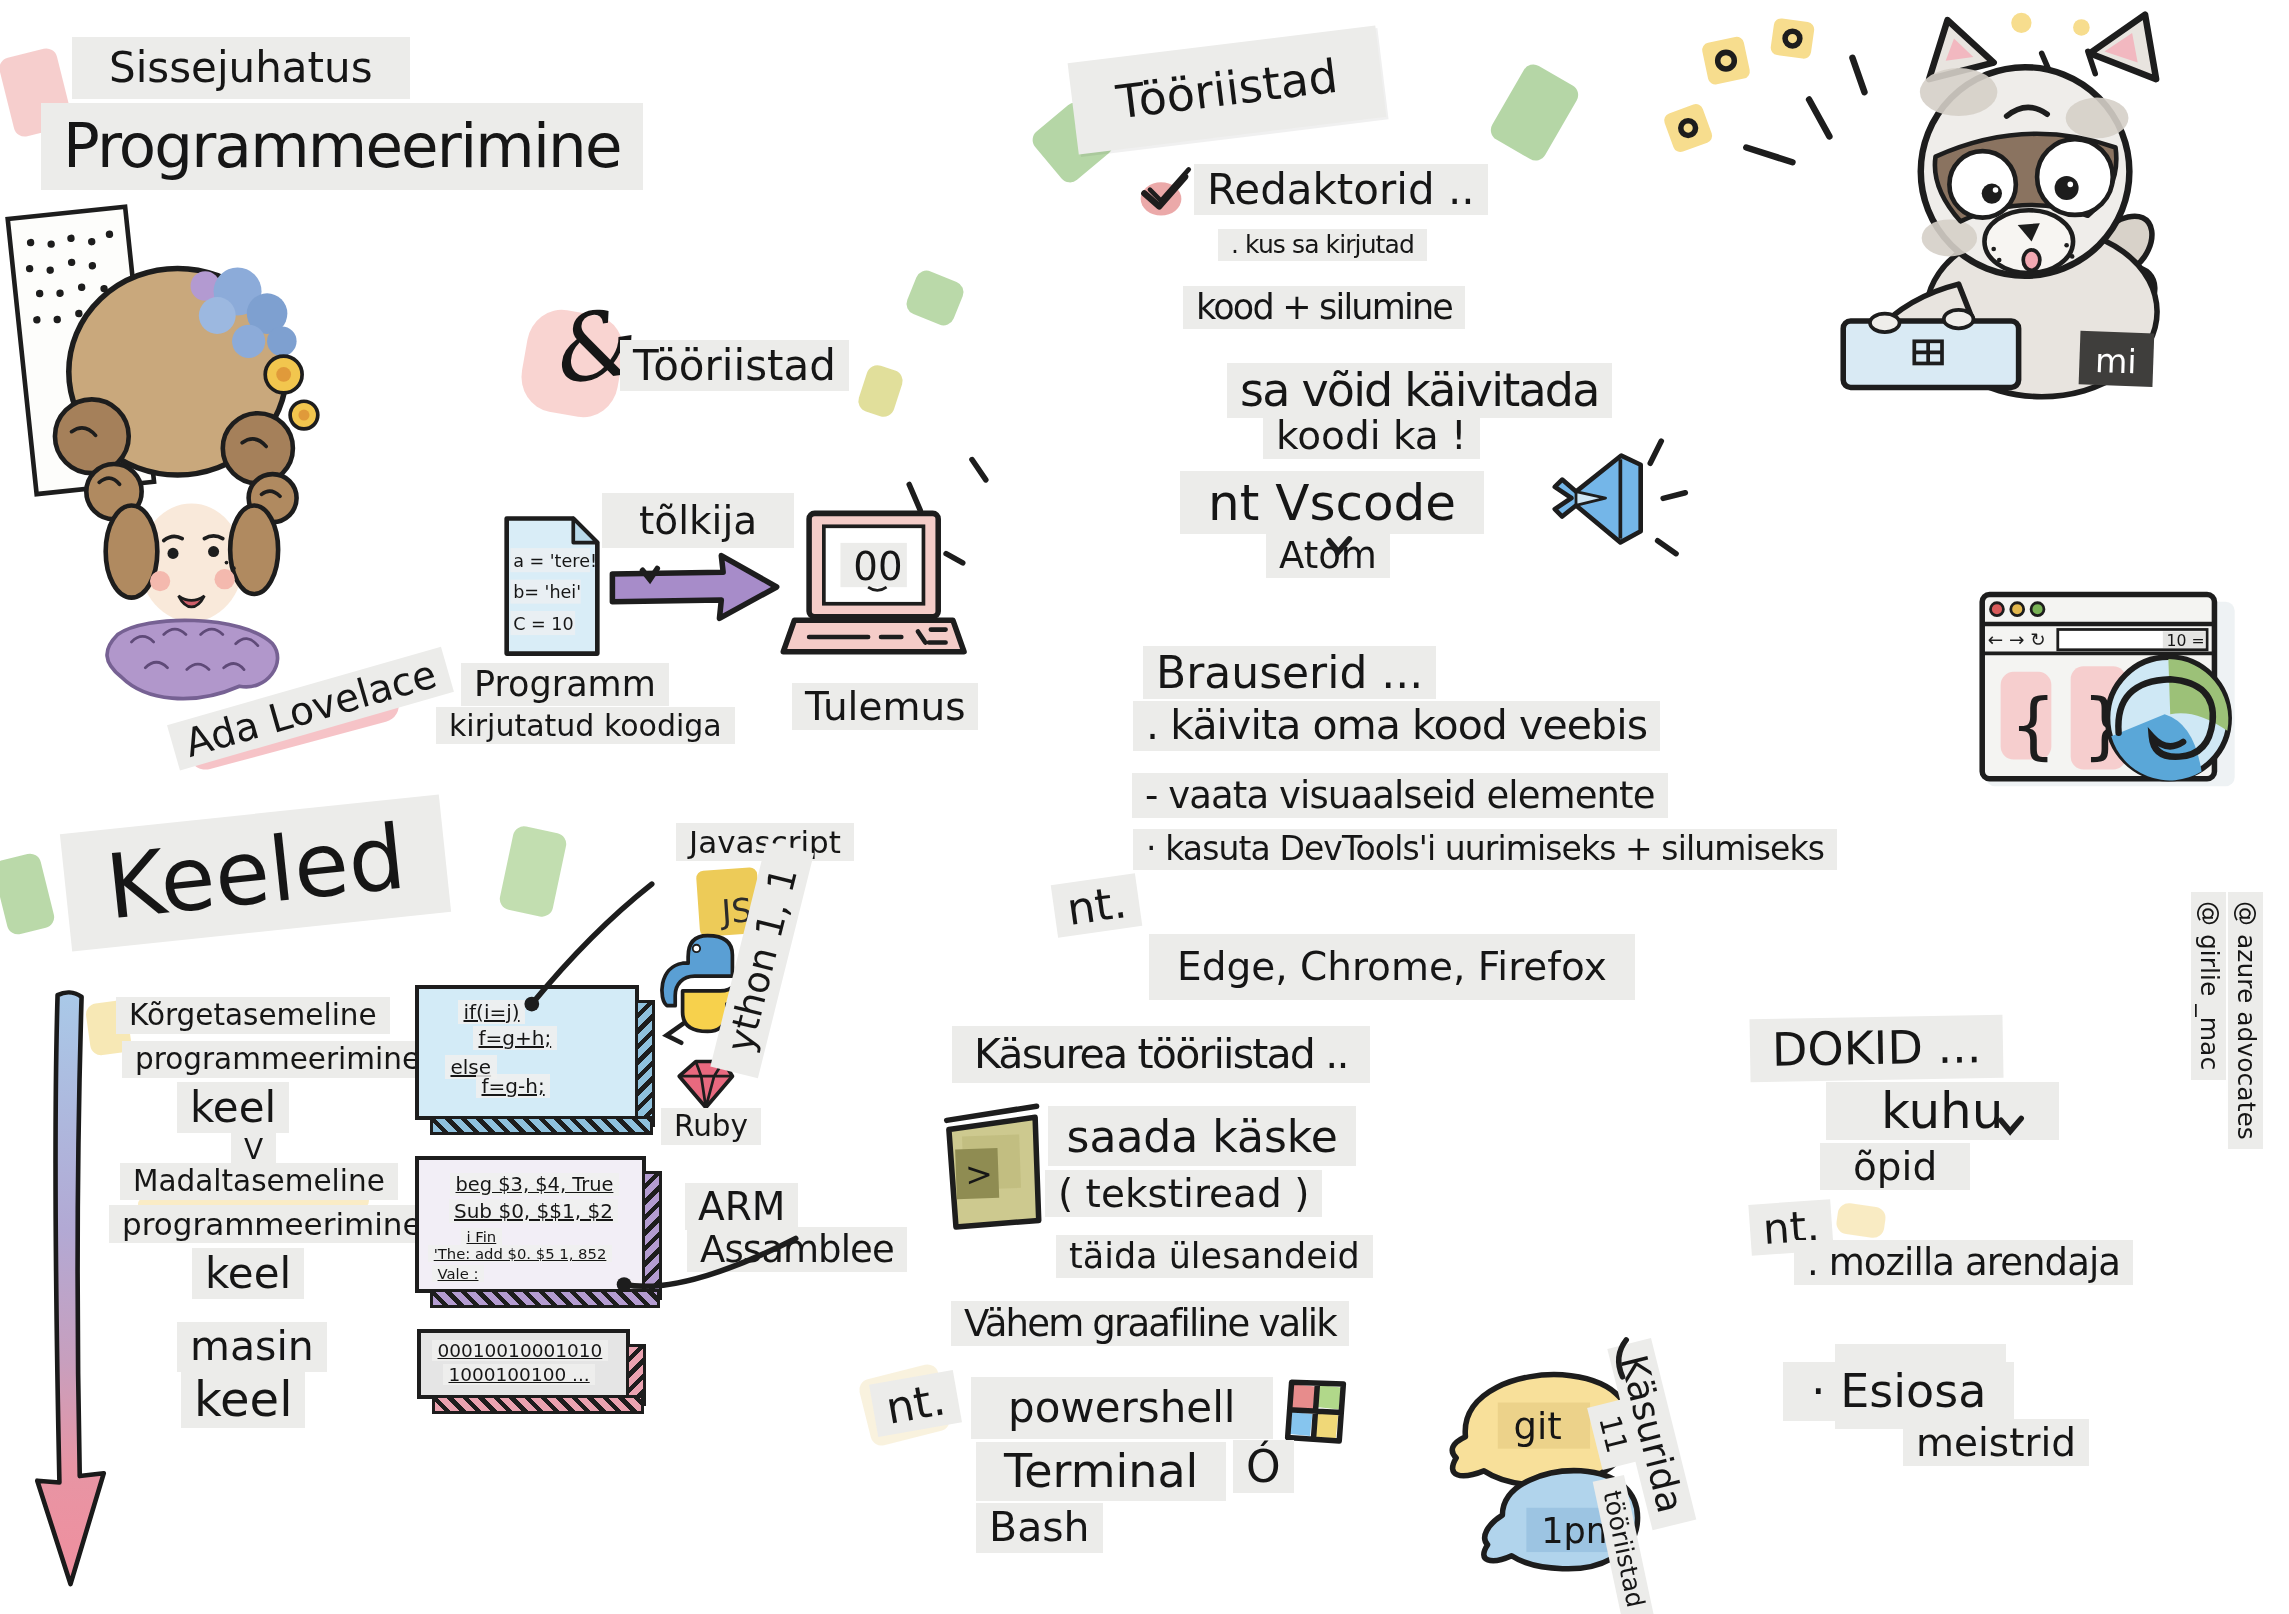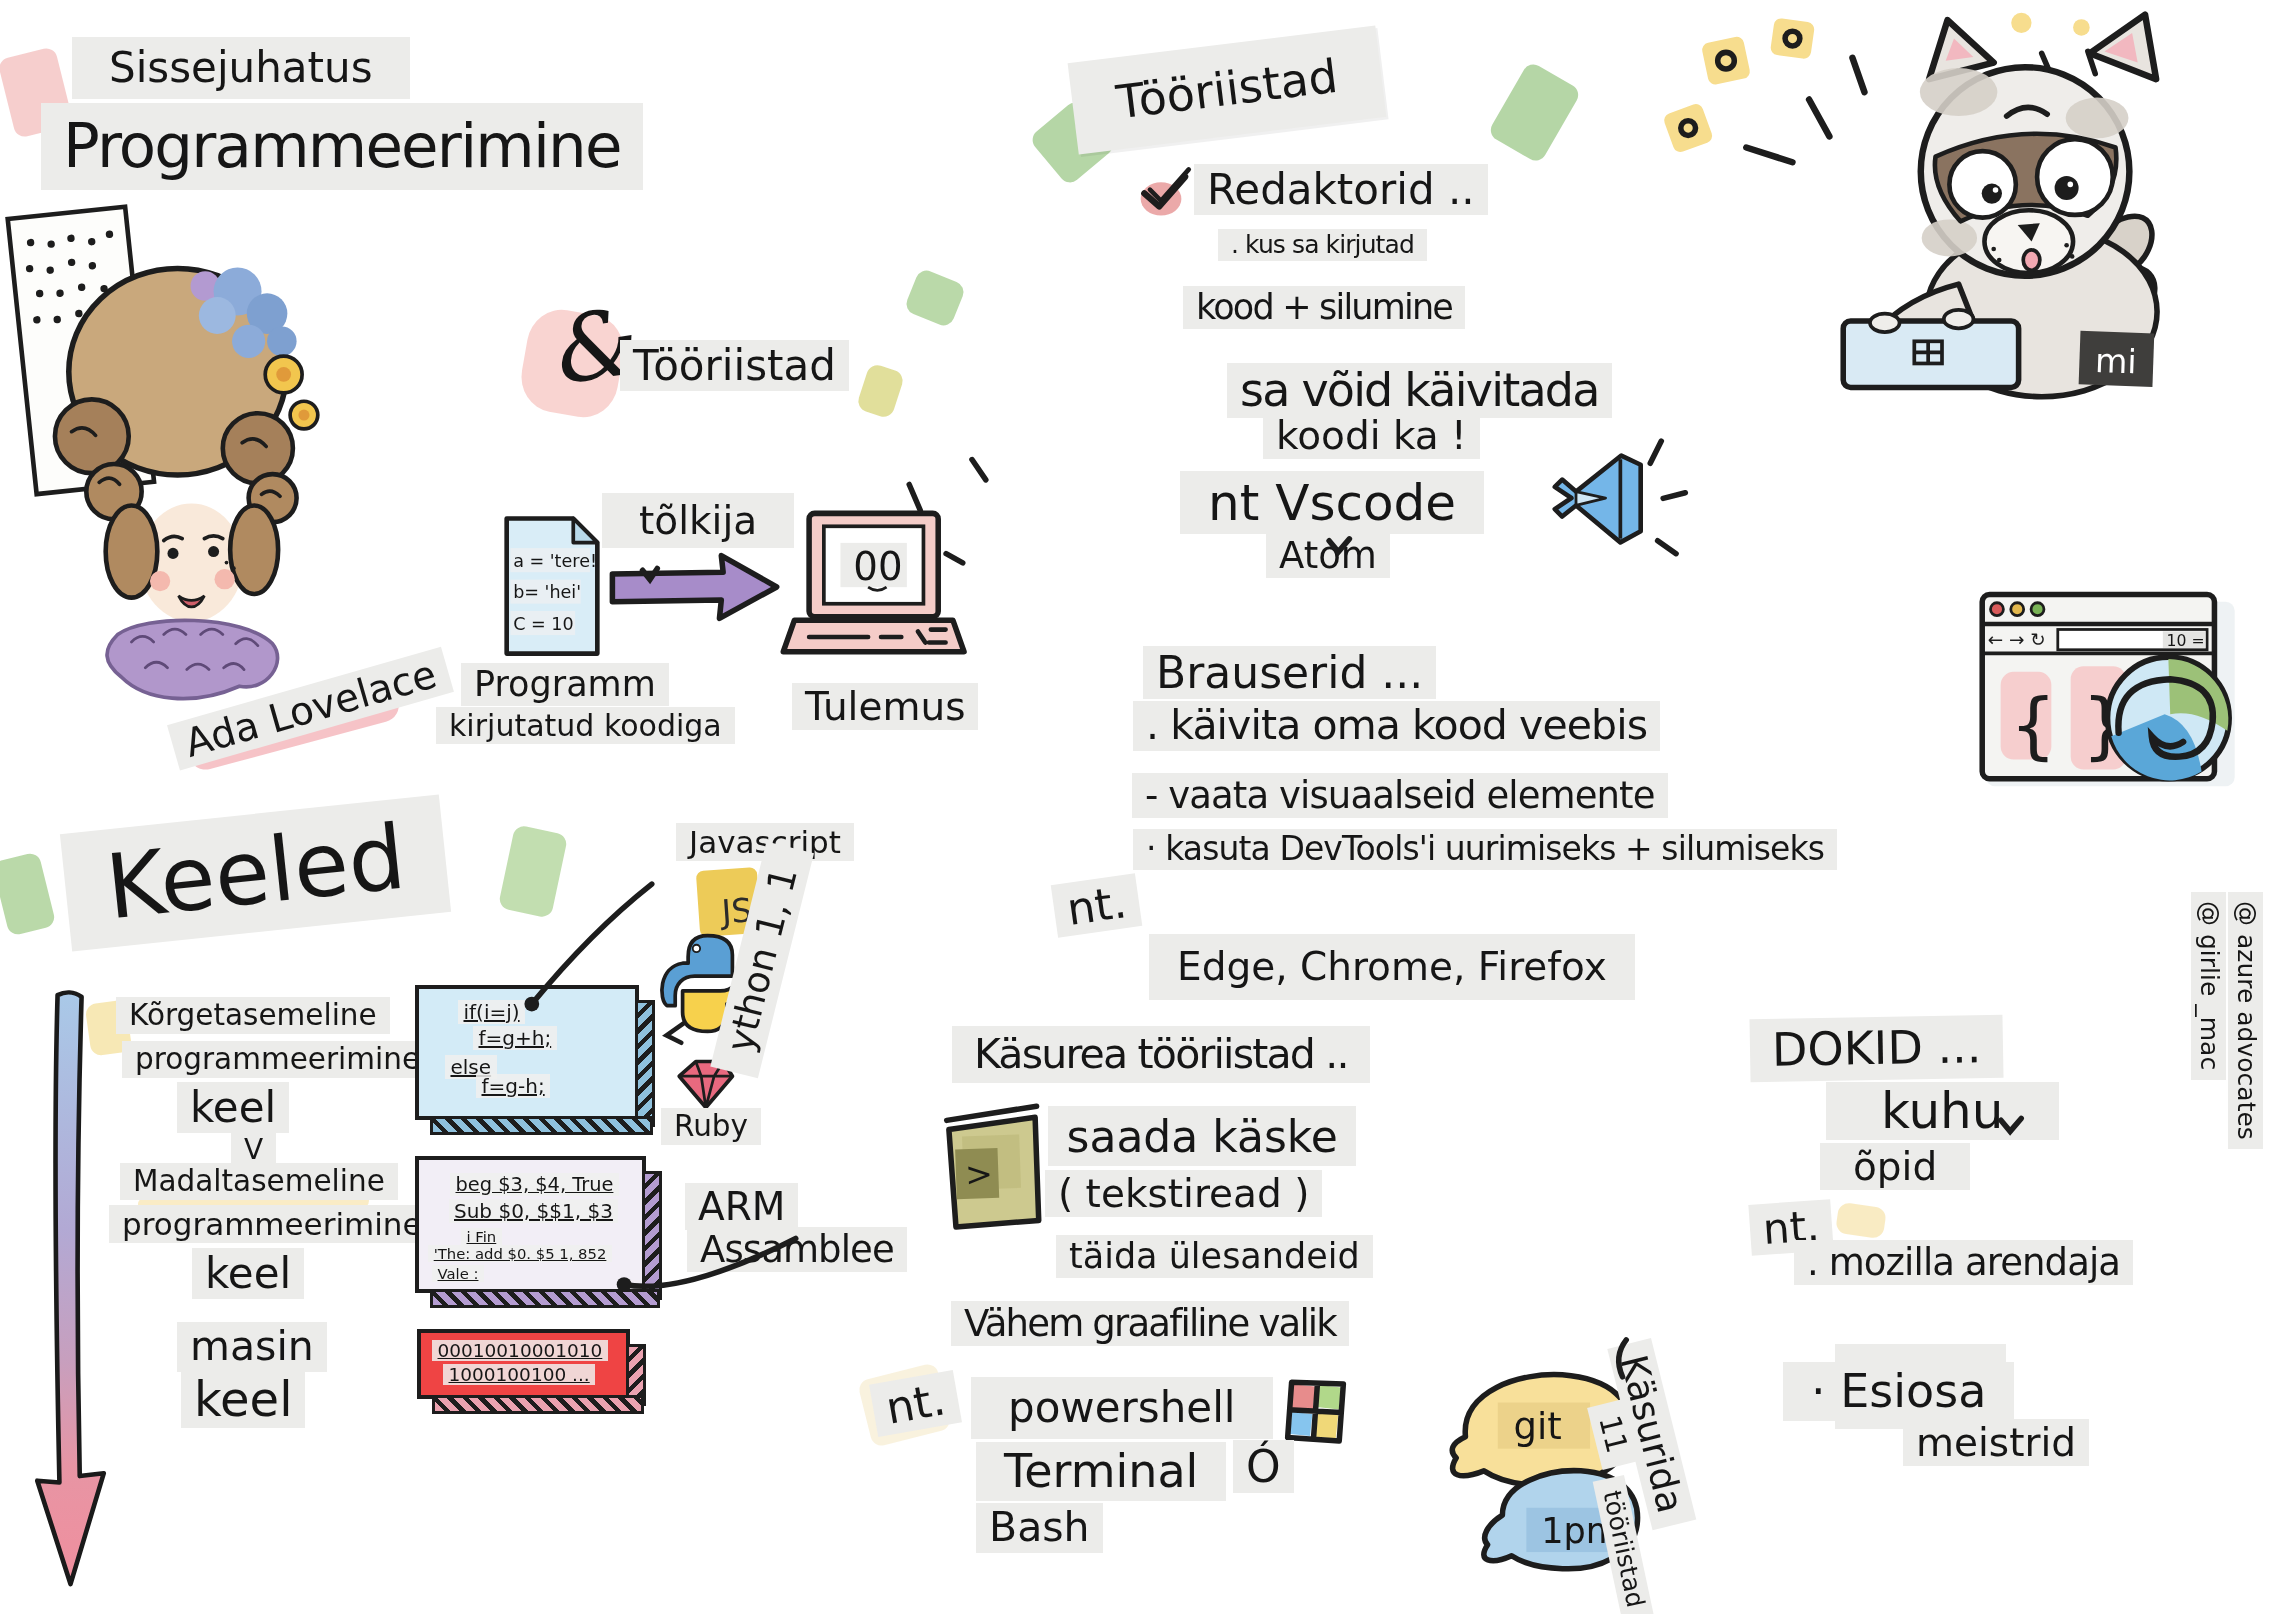--- a/index.html
+++ b/index.html
@@ -266,29 +266,29 @@
     <span class="code" style="left:39px;top:11px;font-size:20px">if(i=j)</span>
     <span class="code" style="left:54px;top:37px;font-size:20px">f=g+h;</span>
     <span class="code" style="left:26px;top:66px;font-size:20px">else</span>
     <span class="code" style="left:57px;top:85px;font-size:20px">f=g-h;</span>
   </div>
 
   <div class="card" style="left:415px;top:1156px;width:231px;height:137px;background:#f2eef6">
     <div class="hatch r" style="background-color:#b49cd1;background-image:repeating-linear-gradient(135deg,transparent 0 6.5px,#1d1d1d 6.5px 11px)"></div>
     <div class="hatch b" style="background-color:#b49cd1;background-image:repeating-linear-gradient(45deg,transparent 0 6.5px,#1d1d1d 6.5px 11px)"></div>
     <span class="code" style="left:31px;top:13px;font-size:19.4px">beg $3, $4, True</span>
-    <span class="code" style="left:29.5px;top:39px;font-size:20px">Sub $0, $$1, $3</span>
+    <span class="code" style="left:29.5px;top:39px;font-size:20px">Sub $0, $$1, $2</span>
     <span class="code" style="left:42px;top:68px;font-size:14.8px">i Fin</span>
     <span class="code" style="left:9.2px;top:85px;font-size:14.8px">'The: add $0. $5 1, 852</span>
     <span class="code" style="left:13px;top:105px;font-size:14.8px">Vale :</span>
   </div>
   <div class="note" style="left:685px;top:1183px;font-size:39px">ARM</div>
   <div class="note" style="left:687px;top:1227px;font-size:37px;letter-spacing:-0.9px">Assamblee</div>
 
-  <div class="card" style="left:417px;top:1329px;width:213px;height:70px;background:#ef4444">
+  <div class="card" style="left:417px;top:1329px;width:213px;height:70px;background:#e5e5e5">
     <div class="hatch r" style="background-color:#eaa2b0;background-image:repeating-linear-gradient(135deg,transparent 0 6.5px,#1d1d1d 6.5px 11px)"></div>
     <div class="hatch b" style="background-color:#eaa2b0;background-image:repeating-linear-gradient(45deg,transparent 0 6.5px,#1d1d1d 6.5px 11px)"></div>
     <span class="code" style="left:11px;top:7.4px;font-size:18.5px">00010010001010</span>
     <span class="code" style="left:22px;top:31px;font-size:18.5px">1000100100 ...</span>
   </div>
 
   <div class="note" style="left:676px;top:823px;font-size:31px;z-index:1">Javascript</div>
   <div style="position:absolute;left:698px;top:869px;width:61px;height:66px;background:#edcb58;border-radius:7.4px;transform:rotate(-4deg);z-index:2">
     <span style="position:absolute;right:7.4px;bottom:3.7px;font-size:33px;color:#2b2b2b">JS</span>
   </div>

